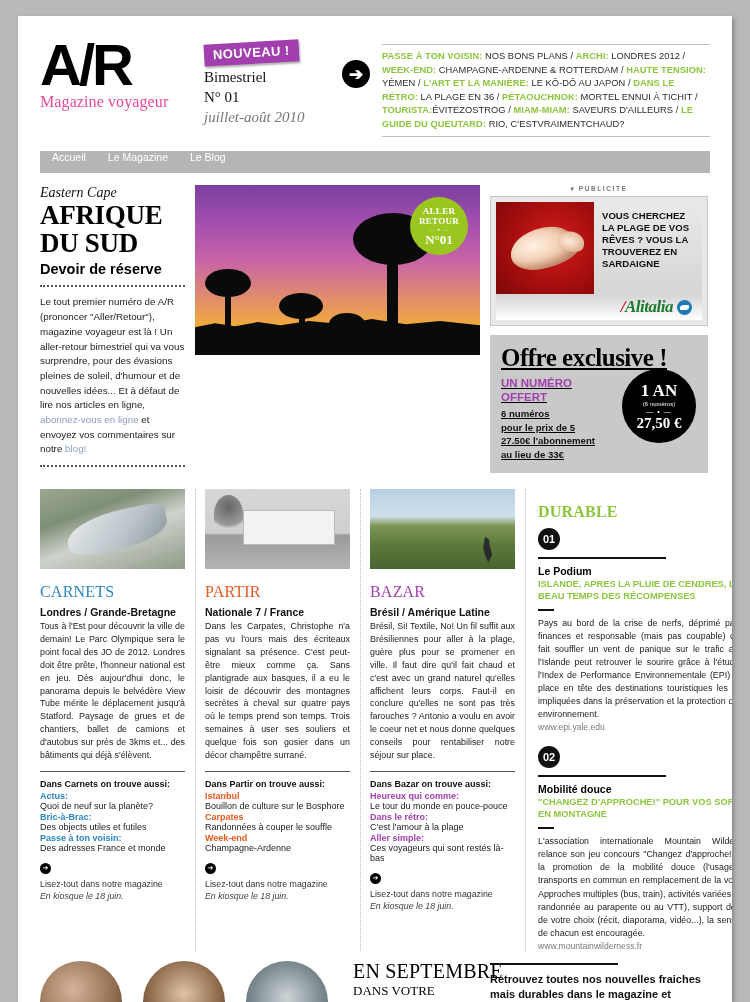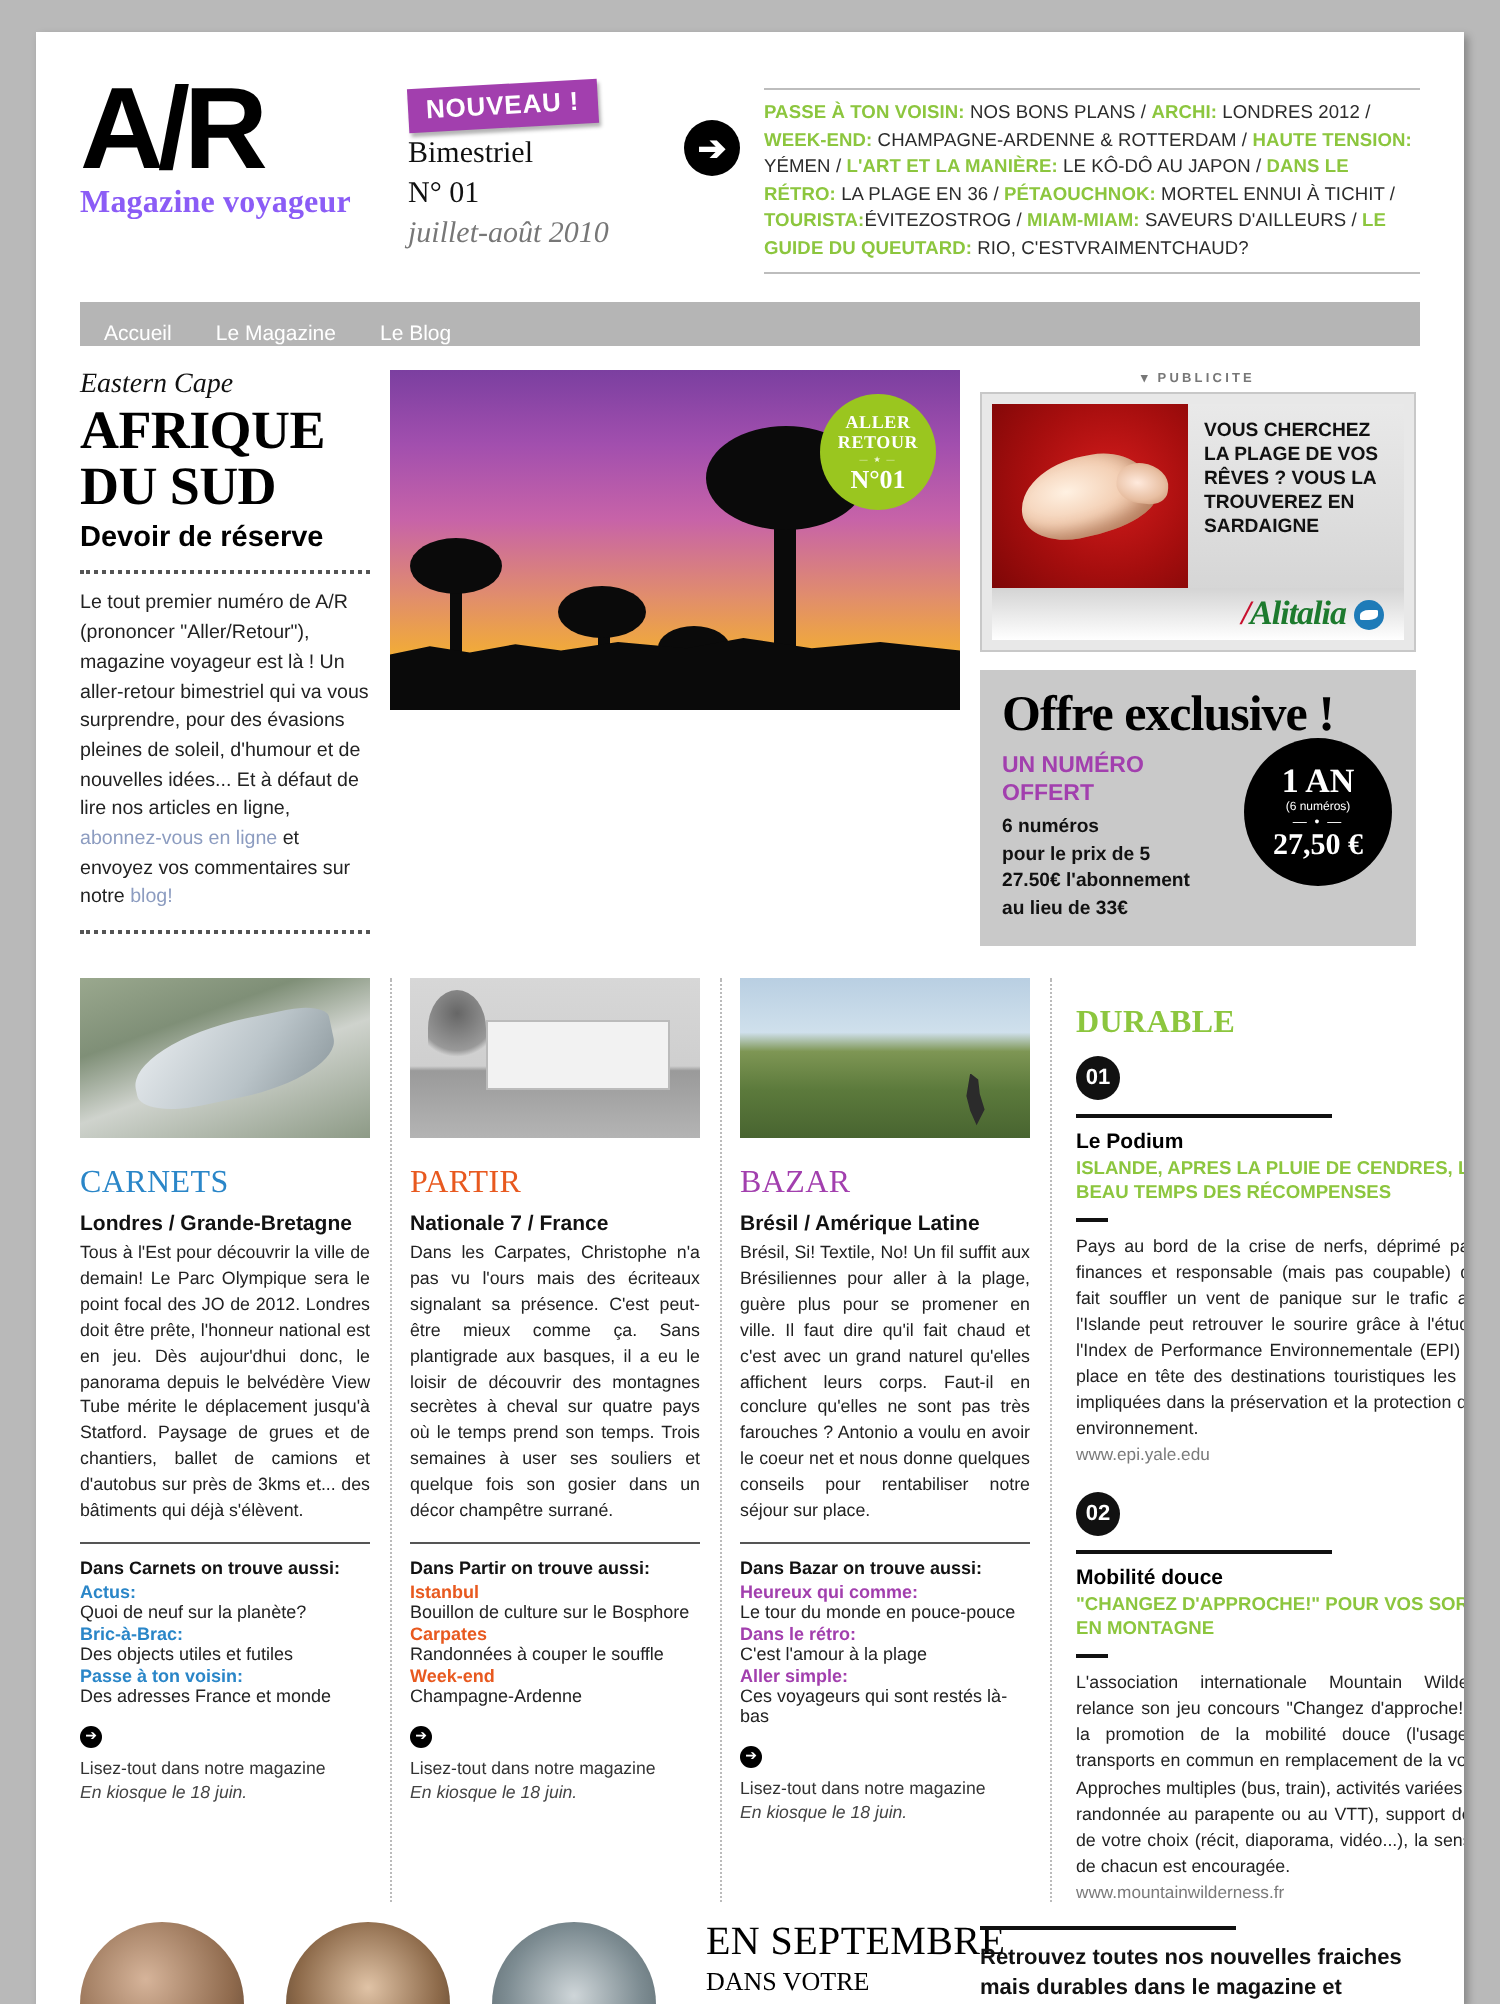--- a/index.html
+++ b/index.html
@@ -20,21 +20,21 @@
   
   .masthead{display:flex;align-items:flex-start;padding:22px 22px 0 22px;}
   .logo-block{width:160px;flex:0 0 160px;}
   .logo-ar{
     font-family:"Liberation Sans",sans-serif;
     font-weight:bold;font-size:58px;line-height:.92;letter-spacing:-3px;
     color:#000;margin:0;
   }
   .logo-sub{
     font-family:"Liberation Serif",serif;
-    font-size:16px;color:#8b5cf6;margin-top:2px;letter-spacing:.1px;font-weight:bold;
+    font-size:16px;color:#ec4899;margin-top:2px;letter-spacing:.1px;
   }
   .issue-block{flex:0 0 130px;padding-top:4px;position:relative;}
   .nouveau{
     display:inline-block;background:#a23fae;color:#fff;
     font-weight:bold;font-size:13px;letter-spacing:.4px;
     padding:3px 9px 4px 9px;
     transform:rotate(-3.2deg);
     margin-left:4px;margin-bottom:4px;
     box-shadow:1px 2px 2px rgba(0,0,0,.3);
   }
@@ -46,21 +46,21 @@
     display:flex;align-items:center;justify-content:center;
     font-size:17px;line-height:1;font-weight:bold;
   }
   .ticker{flex:1;padding-top:6px;}
   .ticker .rule{height:1px;background:#bdbdbd;margin-bottom:5px;}
   .ticker .rule.bot{margin-top:5px;margin-bottom:0;}
   .ticker p{margin:0;font-size:9.3px;line-height:1.46;color:#2b2b2b;letter-spacing:.05px;}
   .ticker b{color:#8cc63e;font-weight:bold;}
 
   
-  .navbar{background:#b5b5b5;height:22px;margin:14px 22px 0 22px;display:flex;align-items:flex-end;padding-left:12px;}
+  .navbar{background:#b5b5b5;height:22px;margin:14px 22px 0 22px;display:flex;align-items:flex-start;padding-left:12px;}
   .navbar a{color:#fff;font-size:10.5px;text-decoration:none;margin-right:22px;}
   .navbar a.active{color:#fff;}
 
   
   .grid{display:flex;padding:12px 22px 0 22px;gap:10px;}
   .col-left{width:145px;flex:0 0 145px;}
   .col-mid{width:285px;flex:0 0 285px;}
   .col-right{width:218px;flex:0 0 218px;}
 
   .dotted{border-top:2px dotted #555;height:0;margin:8px 0;}
@@ -118,21 +118,21 @@
   .ad-bottom{background:linear-gradient(to bottom,#d4d4d4,#ffffff);height:26px;display:flex;align-items:center;justify-content:flex-end;padding-right:10px;}
   .alitalia{font-family:"Liberation Serif",serif;font-weight:bold;font-style:italic;font-size:17px;color:#1d7a2e;letter-spacing:-.5px;}
   .alitalia .bar{color:#c8102e;}
   .alitalia-logo{
     display:inline-block;width:15px;height:15px;border-radius:50%;
     background:#1e7bb8;margin-left:4px;vertical-align:-3px;position:relative;
   }
   .alitalia-logo:after{content:"";position:absolute;left:3px;top:5px;width:9px;height:5px;background:#fff;border-radius:50% 10% 50% 10%;}
 
   
-  .offer{background:#c9c9c9;padding:9px 11px 12px 11px;position:relative;margin-top:9px;}
+  .offer{background:#c9c9c9;padding:9px 11px 12px 11px;position:relative;margin-top:9px;text-decoration:underline;}
   .offer h2{font-family:"Liberation Serif",serif;font-weight:bold;font-size:25px;margin:0 0 5px 0;color:#000;letter-spacing:-.5px;}
   .offer .pink{color:#a23fae;font-weight:bold;font-size:11.5px;line-height:1.16;margin:0 0 3px 0;}
   .offer .det{font-size:9.6px;line-height:1.42;font-weight:bold;color:#111;margin:0;}
   .disc{
     position:absolute;right:12px;top:34px;width:74px;height:74px;border-radius:50%;
     background:#000;color:#fff;display:flex;flex-direction:column;
     align-items:center;justify-content:center;text-align:center;
   }
   .disc .an{font-family:"Liberation Serif",serif;font-weight:bold;font-size:17px;line-height:1;}
   .disc .nb{font-size:6px;margin-top:2px;}

